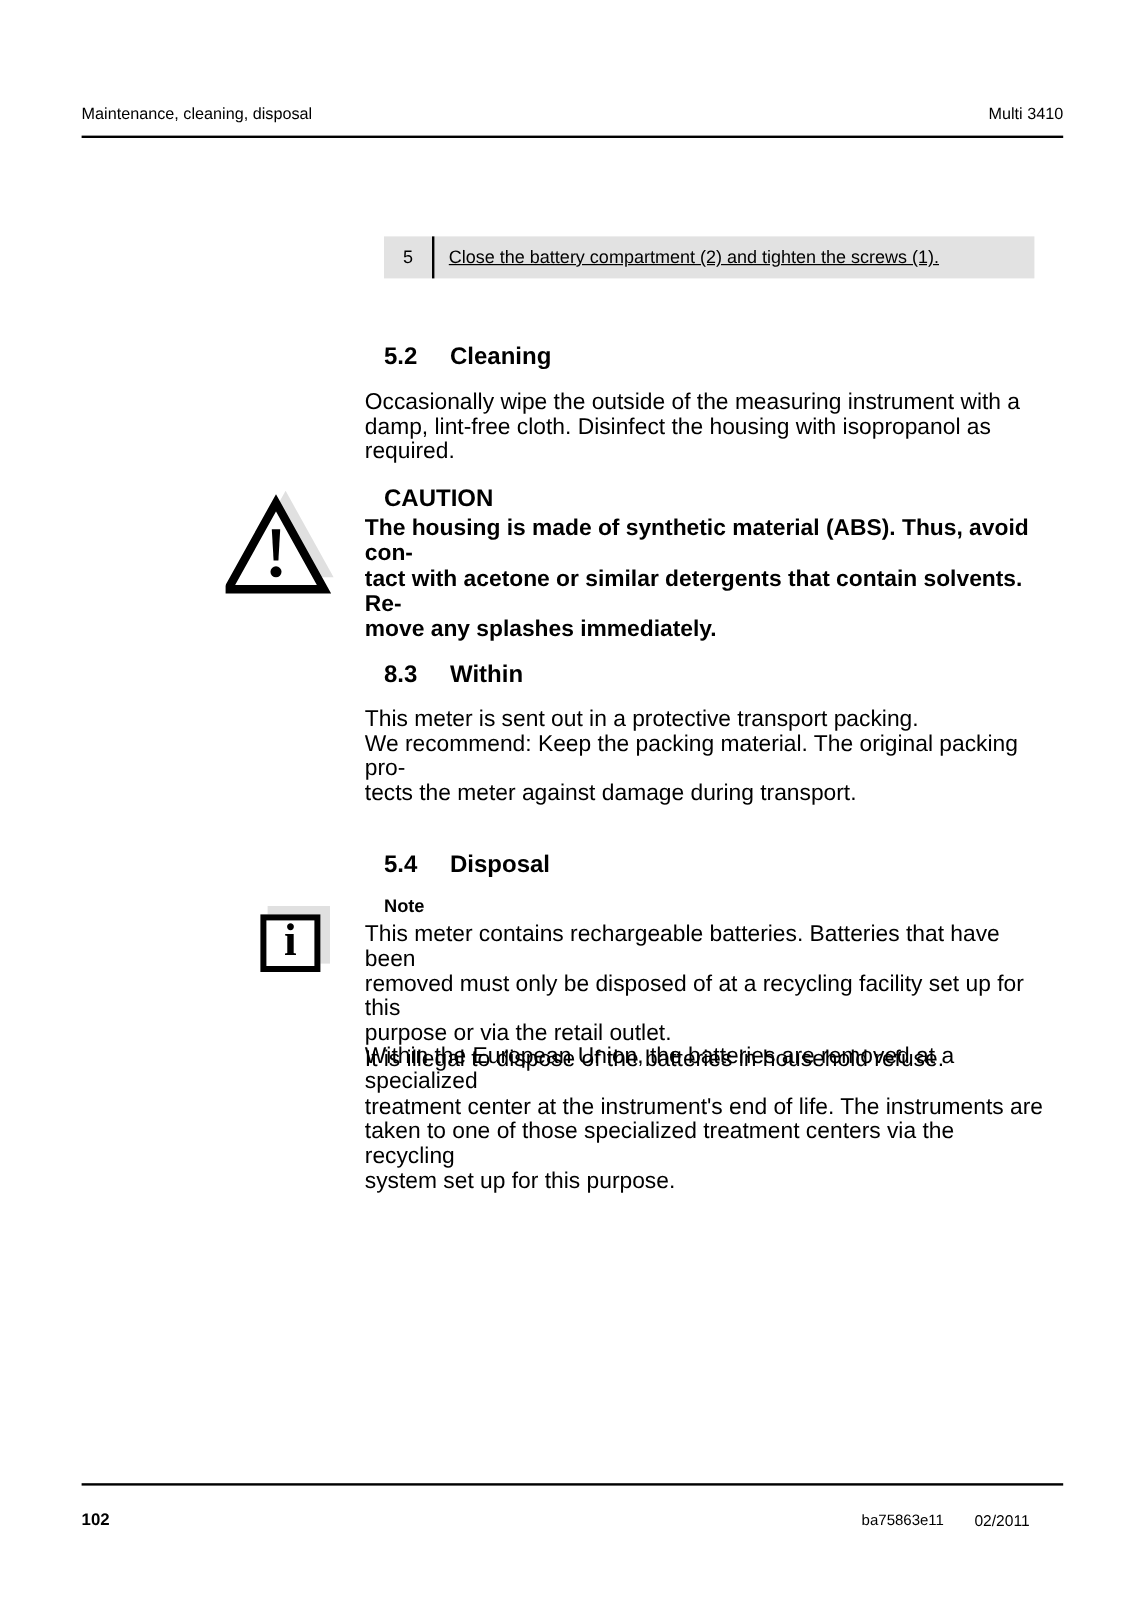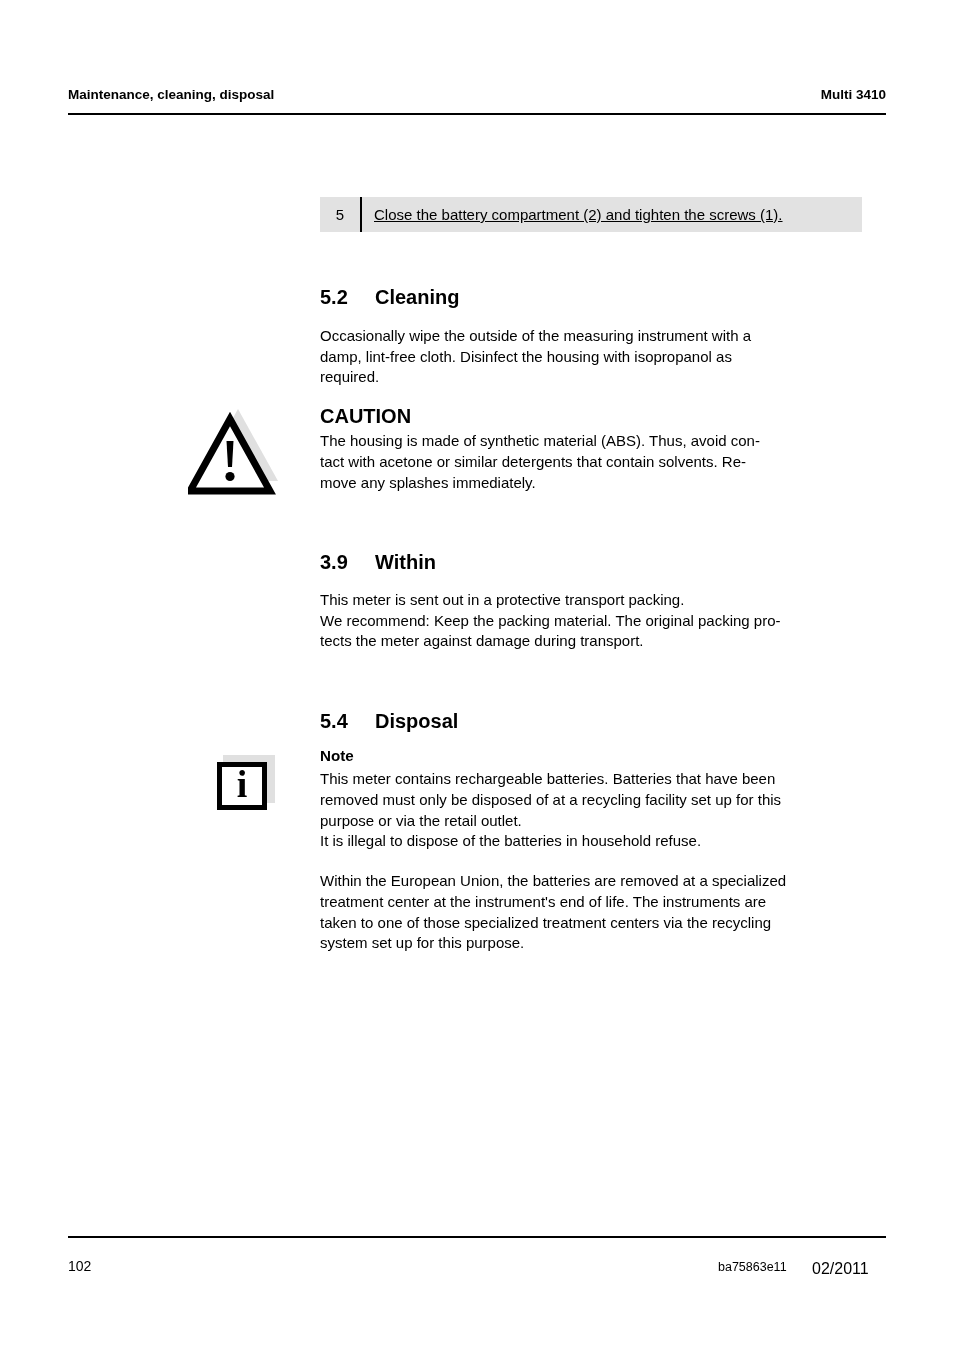--- a/index.html
+++ b/index.html
@@ -4,58 +4,58 @@
 <style>
   html,body{margin:0;padding:0;background:#fff;}
   .page{
     position:relative;width:954px;height:1351px;background:#ffffff;
     font-family:"Liberation Sans", sans-serif;color:#000;overflow:hidden;
   }
   
   .hdr{
     position:absolute;left:68px;top:87px;width:818px;height:26px;
     border-bottom:2px solid #000;display:flex;justify-content:space-between;
-    align-items:flex-start;font-size:13.5px;font-weight:bold;
+    align-items:flex-start;font-size:13.5px;font-weight:normal;
   }
   
   .stepbox{
     position:absolute;left:320px;top:197px;width:542px;height:35px;
     background:#e2e2e2;display:flex;align-items:stretch;font-size:15px;
   }
   .stepnum{width:40px;display:flex;align-items:center;justify-content:center;}
   .stepdiv{width:2px;background:#000;}
   .steptext{flex:1;display:flex;align-items:center;padding-left:12px;text-decoration:underline;}
   
   .h2{position:absolute;left:320px;font-size:20px;font-weight:bold;line-height:21px;}
   .h2 .secnum{display:inline-block;width:55px;}
   
   .body{
-    position:absolute;left:320px;width:566px;font-size:15px;
+    position:absolute;left:304px;width:566px;font-size:19px;
     line-height:20.7px;white-space:pre-line;
   }
-  .bold{font-weight:normal;}
+  .bold{font-weight:bold;}
   .note-title{position:absolute;left:320px;font-size:15.2px;font-weight:bold;}
   
   .cauticon{position:absolute;left:188px;top:409px;width:104px;height:92px;}
   
   .infoicon{position:absolute;left:217px;top:755px;width:62px;height:58px;}
   .infoicon .shadow{position:absolute;left:6px;top:0;width:52px;height:48px;background:#e0e0e0;}
   .infoicon .ibox{
     position:absolute;left:0;top:7px;width:40px;height:38px;background:#fff;
     border:5px solid #000;display:flex;align-items:center;justify-content:center;
   }
   .infoicon .iglyph{
     font-family:"Liberation Serif", serif;font-weight:bold;font-size:38px;
     line-height:1;transform:translateY(-2px);
   }
   
   .ftr-rule{position:absolute;left:68px;top:1236px;width:818px;border-top:2px solid #000;}
-  .ftr-page{position:absolute;left:68px;top:1258px;font-size:14px;font-weight:normal;}
+  .ftr-page{position:absolute;left:68px;top:1258px;font-size:14px;font-weight:bold;}
   .ftr-doc{position:absolute;left:718px;top:1260px;font-size:12.5px;}
-  .ftr-date{position:absolute;left:812px;top:1260px;font-size:16px;}
+  .ftr-date{position:absolute;left:812px;top:1260px;font-size:13px;}
 </style>
 </head>
 <body>
 
 <div class="page">
 
   <div class="hdr">
     <span>Maintenance, cleaning, disposal</span>
     <span>Multi 3410</span>
   </div>
@@ -78,21 +78,21 @@
     <polygon points="42,10 82,82 2,82" fill="#ffffff" stroke="#000000" stroke-width="7" stroke-linejoin="miter"></polygon>
     <polygon points="38.5,32 45.5,32 44,58 40,58" fill="#000000"></polygon>
     <circle cx="42" cy="67.5" r="4.6" fill="#000000"></circle>
   </svg>
   <div class="h2" style="top:406px;">CAUTION</div>
   <div class="body bold" style="top:430px;line-height:21px;">The housing is made of synthetic material (ABS). Thus, avoid con-
 tact with acetone or similar detergents that contain solvents. Re-
 move any splashes immediately.</div>
 
   <div class="h2" style="top:552px;">
-    <span class="secnum">3.9</span><span>Within</span>
+    <span class="secnum">8.3</span><span>Within</span>
   </div>
   <div class="body" style="top:590px;">This meter is sent out in a protective transport packing.
 We recommend: Keep the packing material. The original packing pro-
 tects the meter against damage during transport.</div>
 
   <div class="h2" style="top:711px;">
     <span class="secnum">5.4</span><span>Disposal</span>
   </div>
 
   <div class="infoicon">

